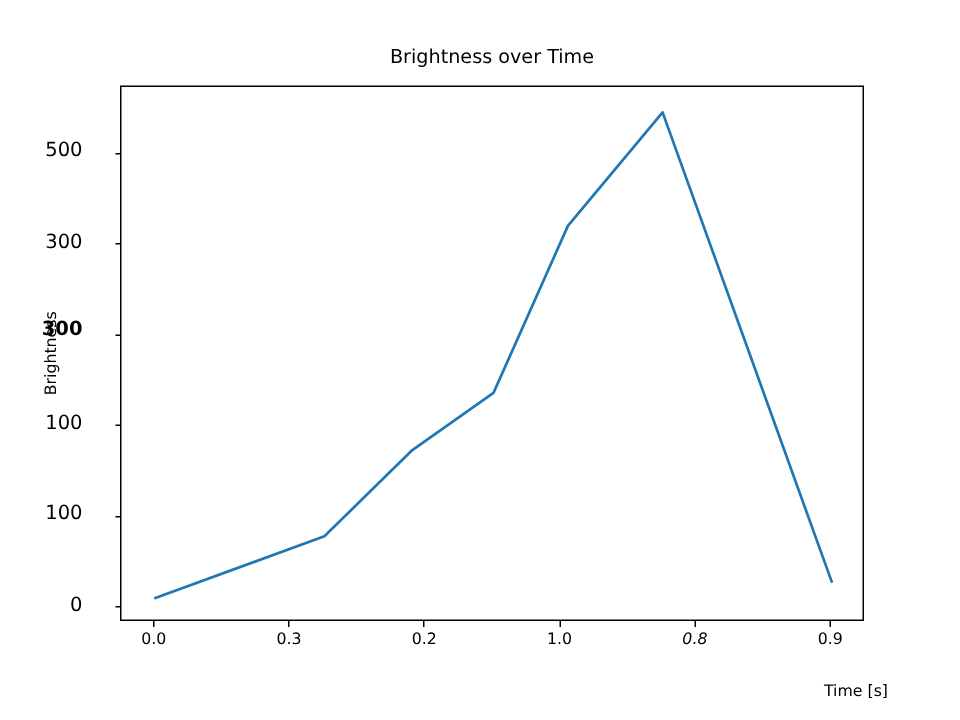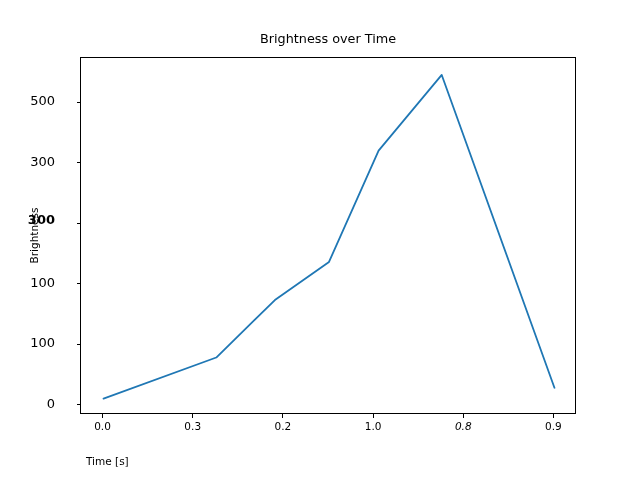--- a/index.html
+++ b/index.html
@@ -76,24 +76,24 @@
   }
   .xtick-mark {
     position: absolute;
     top: 414px;
     width: 0.9px;
     height: 3.5px;
     background: #000000;
   }
   #xlabel {
     position: absolute;
-    left: 86px;
+    left: 96px;
     top: 455px;
     width: 496px;
-    text-align: left;
+    text-align: right;
     font-size: 10.5px;
     color: #000000;
     white-space: nowrap;
   }
   #ylabel {
     position: absolute;
     left: 0px;
     top: 0px;
     width: 357px;
     height: 14px;

